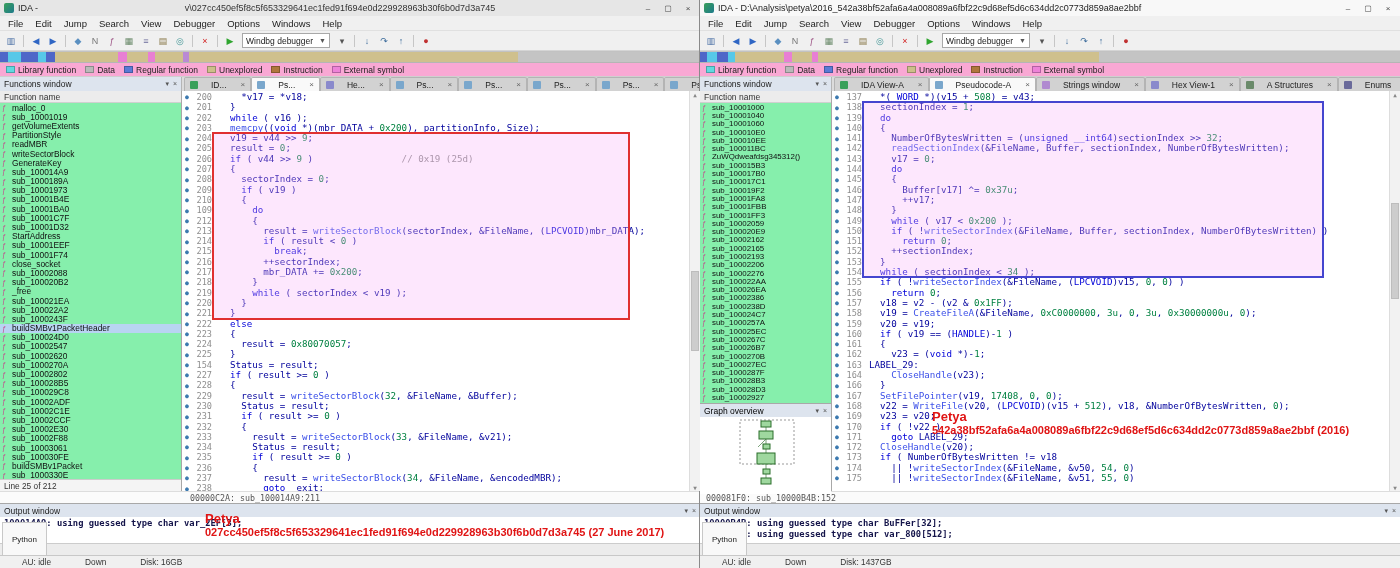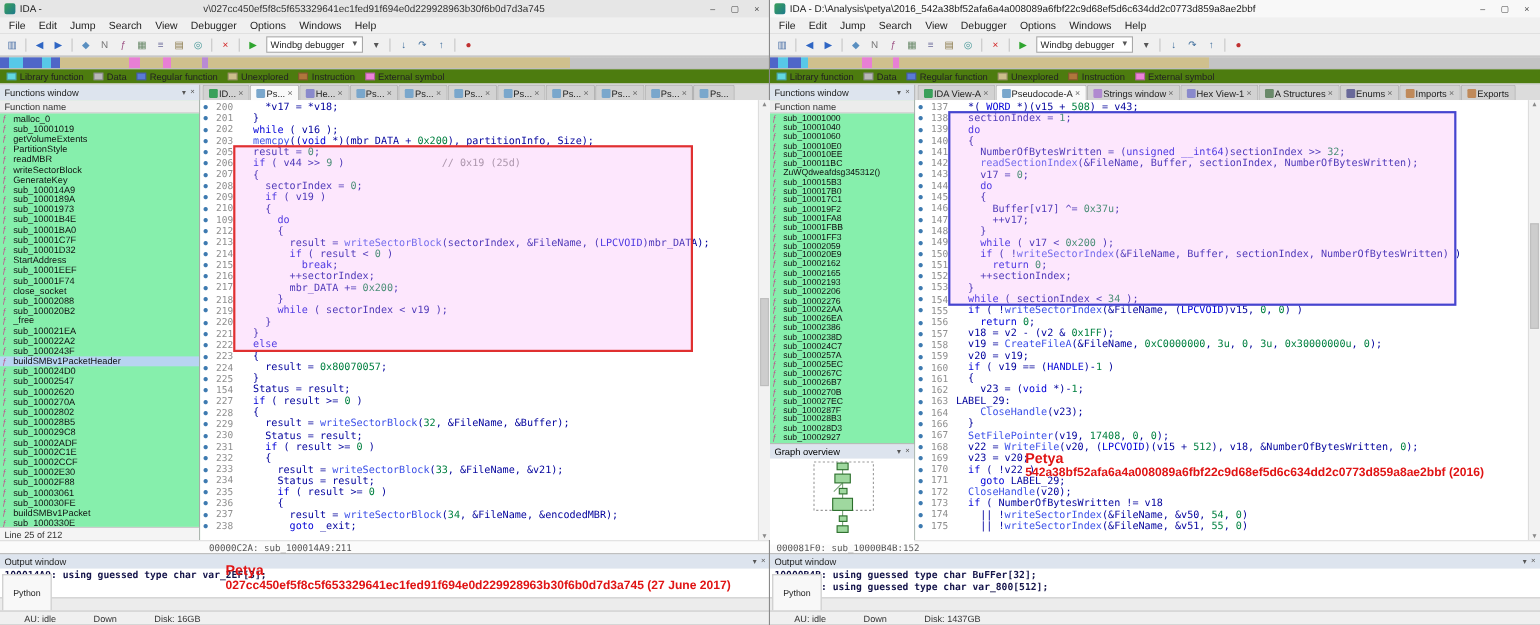--- a/index.html
+++ b/index.html
@@ -21,30 +21,30 @@
   .menubar{height:15px;display:flex;align-items:center;font-size:9.5px;color:#222;background:#f0f0f0;border-bottom:1px solid #e0e0e0;padding-left:2px;flex:0 0 auto}
   .menu-item{padding:0 6px}
   
   .toolbar{height:20px;display:flex;align-items:center;background:#f0f0f0;border-bottom:1px solid #d5d5d5;padding-left:3px;gap:1px;flex:0 0 auto}
   .tbico{width:16px;height:16px;display:flex;align-items:center;justify-content:center;font-size:9px;border-radius:2px}
   .tbsep{width:1px;height:12px;background:#c6c6c6;margin:0 3px}
   .dbgcombo{display:flex;align-items:center;height:15px;border:1px solid #a8a8a8;background:#fff;font-size:8.5px;padding:0 3px;margin:0 3px;min-width:88px;justify-content:space-between;color:#222}
   .tbcaret{color:#555;font-size:7px;margin-left:4px}
   
   .navband{height:12px;border-top:1px solid #c2c2c2;border-bottom:1px solid #b5b5b5;flex:0 0 auto}
-  .legend{height:13px;display:flex;align-items:center;font-size:8.5px;color:#222;gap:9px;padding-left:6px;background:#4d7c0f;flex:0 0 auto}
+  .legend{height:13px;display:flex;align-items:center;font-size:8.5px;color:#222;gap:9px;padding-left:6px;background:#f9a8d4;flex:0 0 auto}
   .leg{display:flex;align-items:center;gap:3px;white-space:nowrap}
   .legsw{width:9px;height:7px;border:1px solid rgba(0,0,0,.25)}
   
   .dockrow{height:15px;display:flex;background:#dcdcdc;border-top:1px solid #cfcfcf;flex:0 0 auto}
   .paneltitle{width:182px;display:flex;align-items:center;justify-content:space-between;font-size:8.5px;color:#222;padding:0 4px;background:#dde4ee;border-right:1px solid #b5b5b5;flex:0 0 auto}
   #win1 .paneltitle{width:132px}
   .dockicons{display:flex;gap:4px;color:#555;font-size:7px}
   .tabstrip{flex:1;display:flex;align-items:flex-end;overflow:hidden;padding-left:2px}
-  .tab{display:flex;align-items:center;gap:1px;font-size:8.5px;color:#222;padding:0 5px;background:#d2d2d2;border:1px solid #b4b4b4;border-bottom:none;height:14px;white-space:nowrap;border-radius:2px 2px 0 0}
+  .tab{display:flex;align-items:center;gap:13px;font-size:8.5px;color:#222;padding:0 5px;background:#d2d2d2;border:1px solid #b4b4b4;border-bottom:none;height:14px;white-space:nowrap;border-radius:2px 2px 0 0}
   .tab.sel{background:#f9f9f9}
   .tabico{width:8px;height:8px;display:inline-block;border-radius:1px}
   .tabx{color:#666;font-size:8px;margin-left:1px}
   
   .main{flex:1;display:flex;min-height:0}
   .leftcol{width:182px;display:flex;flex-direction:column;border-right:1px solid #a8a8a8;background:#86efac;flex:0 0 auto;min-height:0}
   #win1 .leftcol{width:132px}
   .funchead{height:12px;background:#ececec;border-bottom:1px solid #d0d0d0;font-size:8.5px;color:#333;padding-left:4px;display:flex;align-items:center;flex:0 0 auto}
   .funclist{flex:1;overflow:hidden;position:relative}
   .fitem{height:9.2px;display:flex;align-items:center;font-size:8.4px;color:#101010;white-space:nowrap;padding-left:2px;gap:3px}
@@ -336,20 +336,21 @@
           </div>
         </div>
       <div class="funcfoot">Line 25 of 212</div>
     </div>
     <div class="codewrap">
       <div>
           <div class="codeline"><span class="bp">●</span><span class="ln">200</span>    *v17 = *v18;</div>
           <div class="codeline"><span class="bp">●</span><span class="ln">201</span>  }</div>
           <div class="codeline"><span class="bp">●</span><span class="ln">202</span>  <span class="kw">while</span> ( v16 );</div>
           <div class="codeline"><span class="bp">●</span><span class="ln">203</span>  <span class="fn">memcpy</span>((<span class="kw">void</span> *)(mbr_DATA + <span class="num">0x200</span>), partitionInfo, Size);</div>
+          <div class="codeline"><span class="bp">●</span><span class="ln">204</span>  v19 = v44 &gt;&gt; <span class="num">9</span>;</div>
           <div class="codeline"><span class="bp">●</span><span class="ln">205</span>  result = <span class="num">0</span>;</div>
           <div class="codeline"><span class="bp">●</span><span class="ln">206</span>  <span class="kw">if</span> ( v44 &gt;&gt; <span class="num">9</span> )                <span class="com">// 0x19 (25d)</span></div>
           <div class="codeline"><span class="bp">●</span><span class="ln">207</span>  {</div>
           <div class="codeline"><span class="bp">●</span><span class="ln">208</span>    sectorIndex = <span class="num">0</span>;</div>
           <div class="codeline"><span class="bp">●</span><span class="ln">209</span>    <span class="kw">if</span> ( v19 )</div>
           <div class="codeline"><span class="bp">●</span><span class="ln">210</span>    {</div>
           <div class="codeline"><span class="bp">●</span><span class="ln">109</span>      <span class="kw">do</span></div>
           <div class="codeline"><span class="bp">●</span><span class="ln">212</span>      {</div>
           <div class="codeline"><span class="bp">●</span><span class="ln">213</span>        result = <span class="fn">writeSectorBlock</span>(sectorIndex, &amp;FileName, (<span class="kw">LPCVOID</span>)mbr_DATA);</div>
           <div class="codeline"><span class="bp">●</span><span class="ln">214</span>        <span class="kw">if</span> ( result &lt; <span class="num">0</span> )</div>

